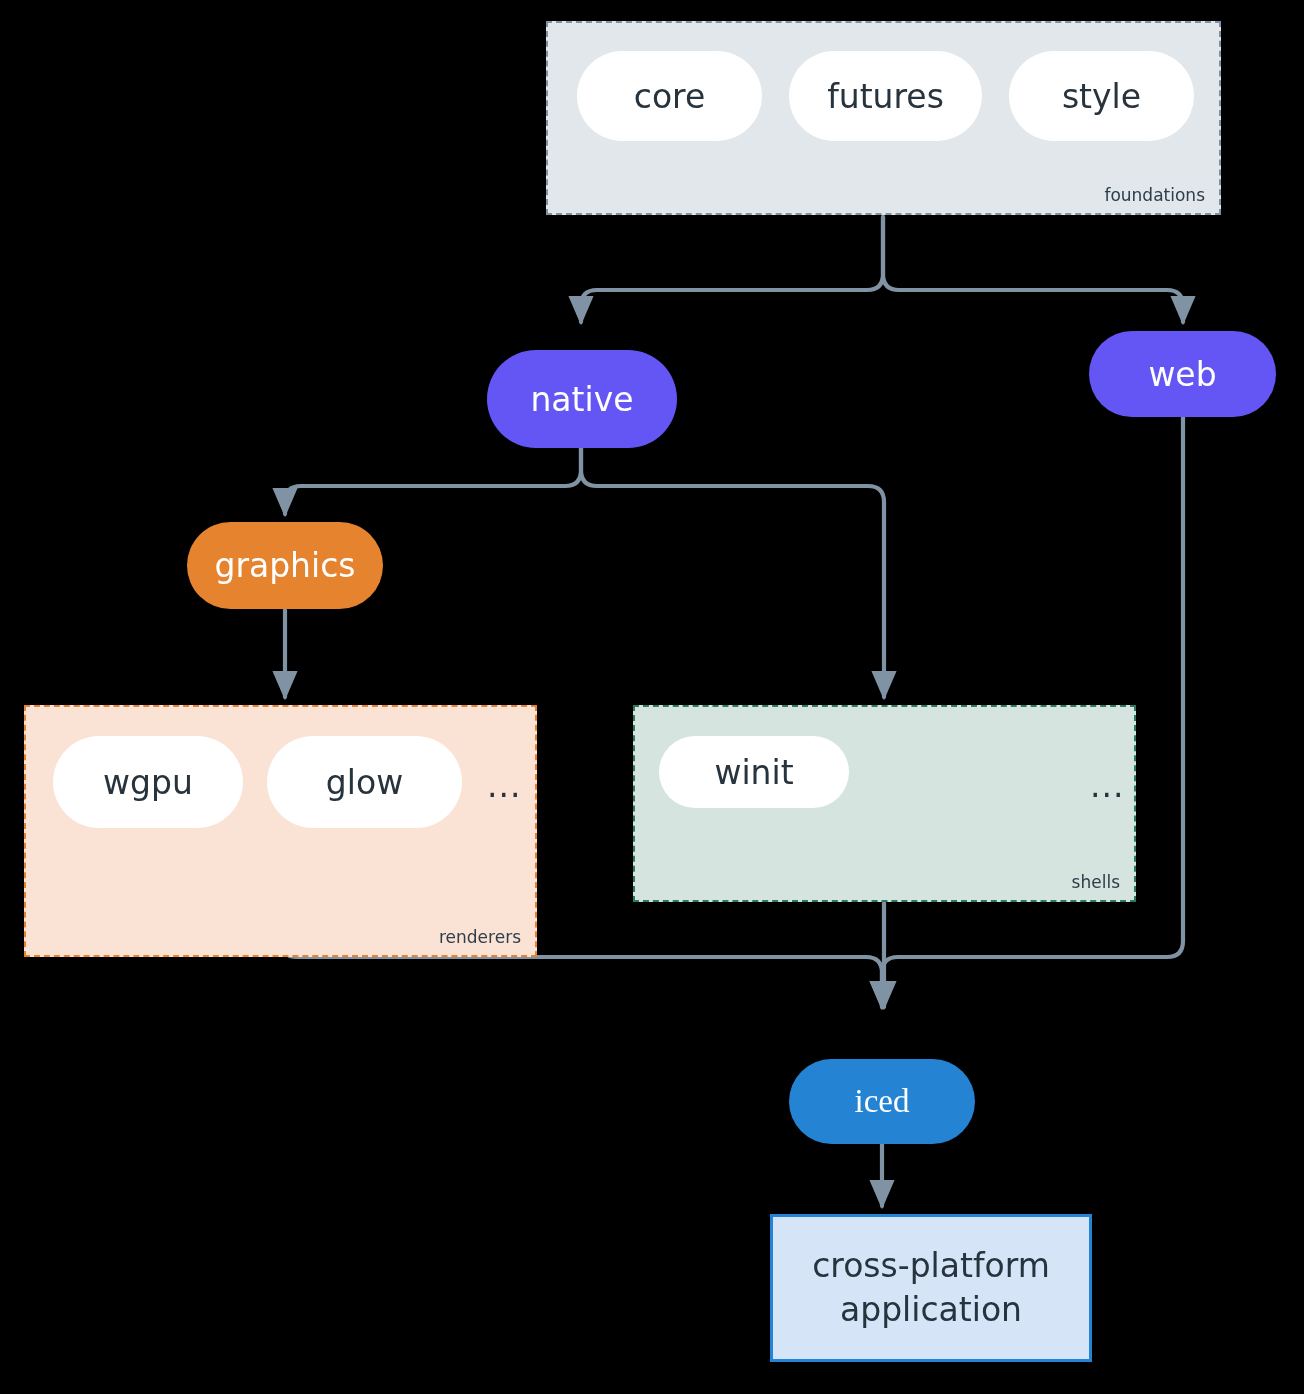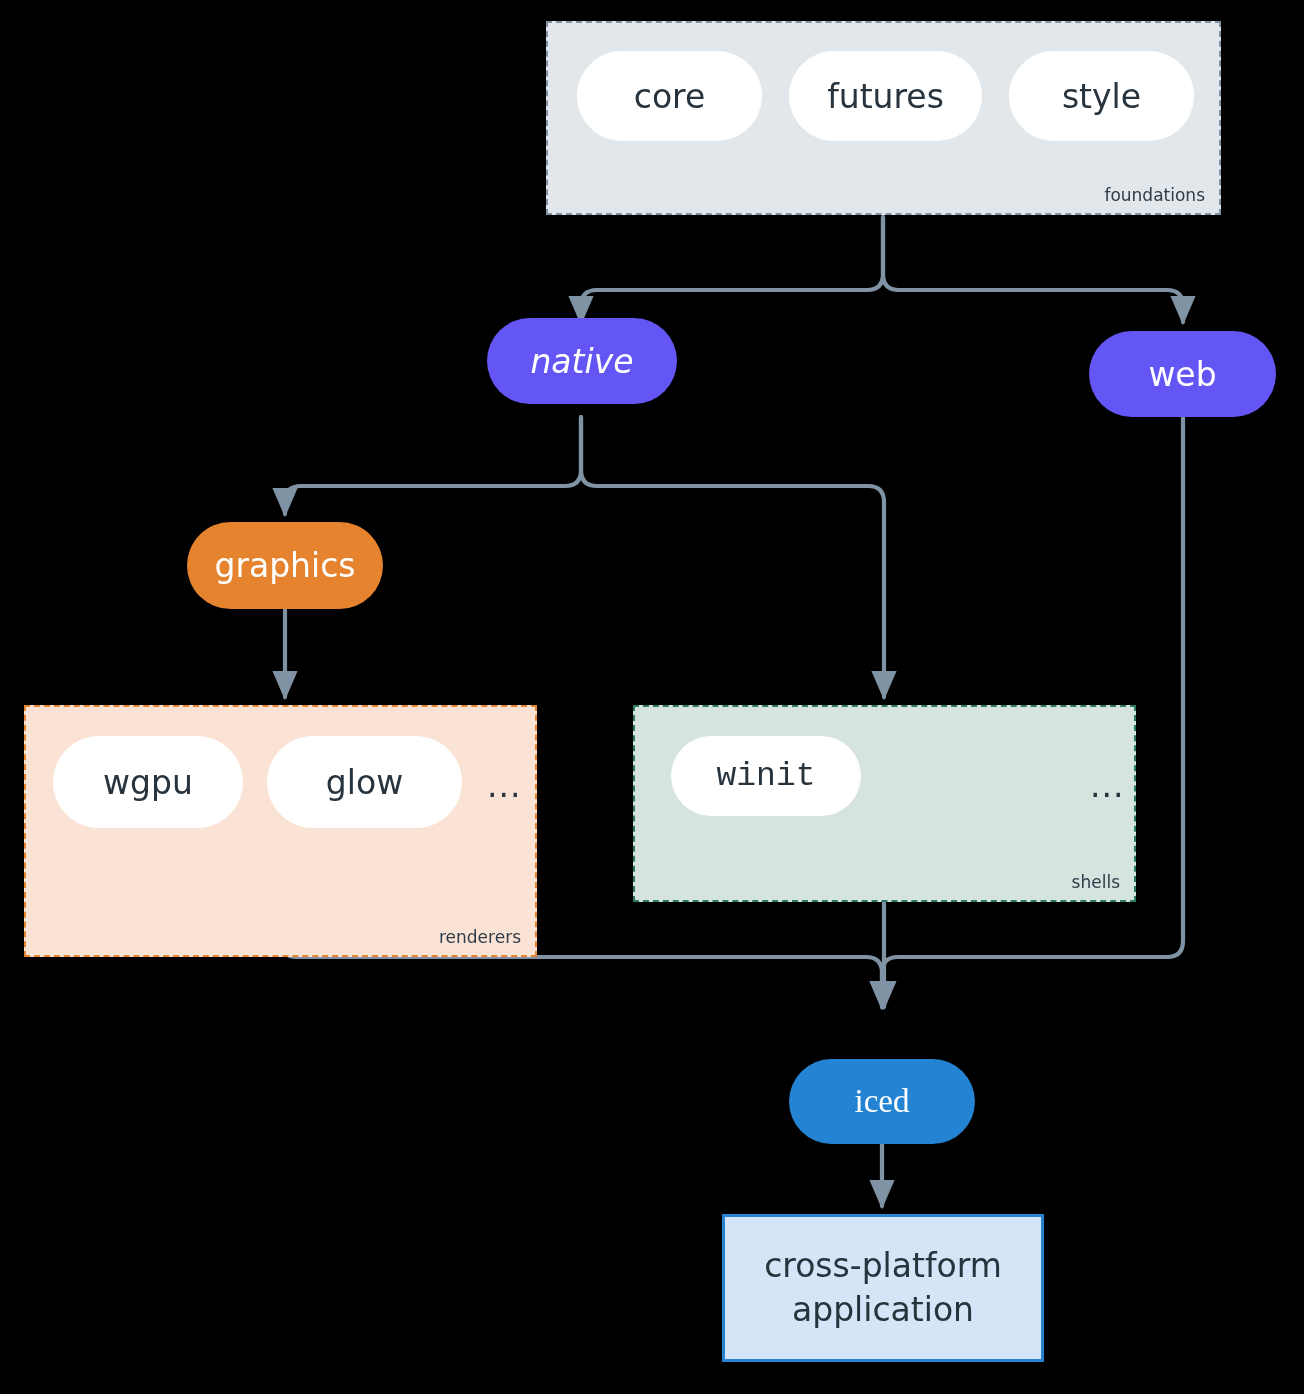--- a/index.html
+++ b/index.html
@@ -73,51 +73,52 @@
   .rect-node {
     position: absolute;
     box-sizing: border-box;
     display: flex;
     align-items: center;
     justify-content: center;
     text-align: center;
     font-size: 33px;
     line-height: 1.32;
     white-space: pre-line;
+    margin-left: 48px;
   }
   
   #cluster-foundations {
     left: 546px; top: 21px; width: 675px; height: 194px;
     background: #e1e7ea;
     border: 2px dashed #8092a3;
   }
   #node-core    { left: 29px; top: 28px; width: 185px; height: 90px; }
   #node-futures { left: 241px; top: 28px; width: 193px; height: 90px; }
   #node-style   { left: 461px; top: 28px; width: 185px; height: 90px; }
 
-  #node-native { left: 487px; top: 318px; width: 190px; height: 86px; background: #6456f5; font-style: italic; }
+  #node-native { left: 487px; top: 350px; width: 190px; height: 98px; background: #6456f5; }
   #node-web    { left: 1089px; top: 331px; width: 187px; height: 86px; background: #6456f5; }
   #node-graphics { left: 187px; top: 522px; width: 196px; height: 87px; background: #e5832f; }
   #node-iced   { left: 789px; top: 1059px; width: 186px; height: 85px; background: #2484d3; font-family: Liberation Serif, serif; }
 
   #cluster-renderers {
     left: 24px; top: 705px; width: 513px; height: 252px;
     background: #fae3d5;
     border: 2px dashed #e5832f;
   }
   #node-wgpu { left: 27px; top: 29px; width: 190px; height: 92px; }
   #node-glow { left: 241px; top: 29px; width: 195px; height: 92px; }
   #ellipsis-renderers { left: 461px; top: 62px; }
 
   #cluster-shells {
     left: 633px; top: 705px; width: 503px; height: 197px;
     background: #d5e4de;
     border: 2px dashed #2c7a66;
   }
-  #node-winit  { left: 36px; top: 29px; width: 190px; height: 80px; font-family: Liberation Mono, monospace; }
+  #node-winit  { left: 24px; top: 29px; width: 190px; height: 72px; }
   #node-glutin { left: 239px; top: 29px; width: 193px; height: 92px; }
   #ellipsis-shells { left: 455px; top: 62px; }
 
   #node-application {
     left: 722px; top: 1214px; width: 322px; height: 148px;
     background: #d5e5f7;
     border: 3px solid #2484d3;
     color: #27333d;
   }
 </style>

